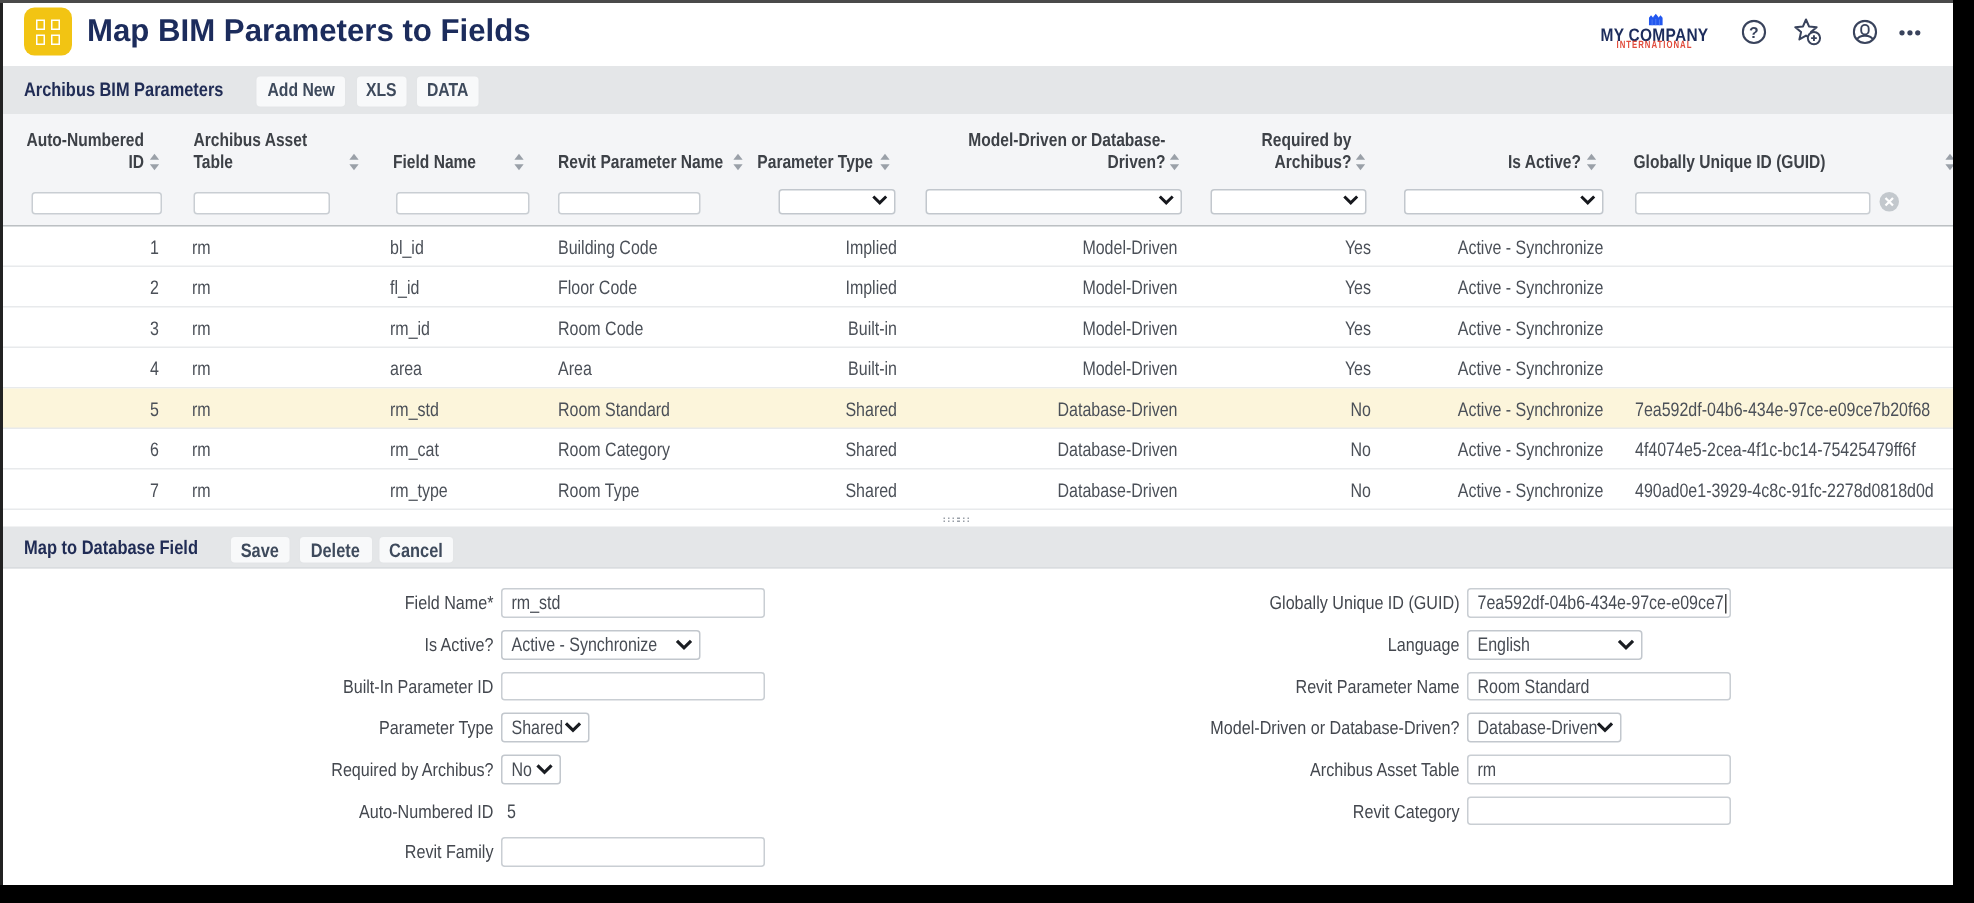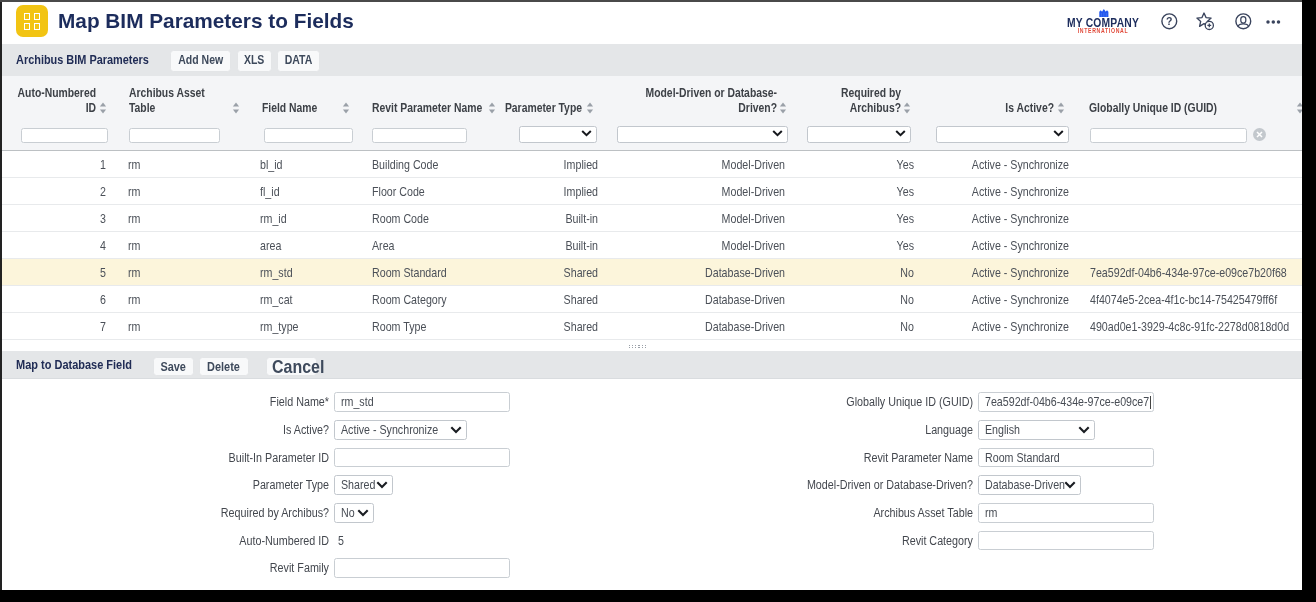--- a/index.html
+++ b/index.html
@@ -224,21 +224,21 @@
     <div class="abs" style="left:6.6px;top:2.6px;width:1.4px;height:1.4px;background:#9aa0a8"></div>
     <div class="abs" style="left:9.899999999999999px;top:2.6px;width:1.4px;height:1.4px;background:#9aa0a8"></div>
     <div class="abs" style="left:13.2px;top:2.6px;width:1.4px;height:1.4px;background:#9aa0a8"></div>
     <div class="abs" style="left:16.5px;top:2.6px;width:1.4px;height:1.4px;background:#9aa0a8"></div>
   </div>
 
 <div class="abs" style="left:0;top:350.5px;width:1302px;height:28px;background:#e4e6e8;border-bottom:1px solid #d9dcdf"></div>
 <div class="abs" style="left:16px;top:350.5px;height:28px;line-height:28px;font-size:13px;font-weight:bold;color:#202c55;transform:scaleX(.845);transform-origin:0 50%;white-space:nowrap">Map to Database Field</div>
 <div class="btn" style="left:153px;top:356.5px;width:41px;height:19.5px;line-height:17.5px;font-size:13px"><span class="btx">Save</span></div>
 <div class="btn" style="left:198.5px;top:356.5px;width:50px;height:19.5px;line-height:17.5px;font-size:13px"><span class="btx">Delete</span></div>
-<div class="btn" style="left:266px;top:356.5px;width:50.5px;height:19.5px;line-height:17.5px;font-size:19px"><span class="btx">Cancel</span></div>
+<div class="btn" style="left:252px;top:356.5px;width:50.5px;height:19.5px;line-height:17.5px;font-size:13px"><span class="btx">Cancel</span></div>
 
 <div id="form">
     <div class="flbl" style="left:8.5px;top:392.2px;width:320px">Field Name*</div>
     <div class="inp ftxt" style="left:334px;top:392.2px;width:176px;height:19.5px;line-height:17.5px"><span class="tx">rm_std</span></div>
     <div class="flbl" style="left:8.5px;top:419.9px;width:320px">Is Active?</div>
     <div class="sel ftxt" style="left:334px;top:419.9px;width:133px;height:20px;line-height:18px"><span class="tx">Active - Synchronize</span><svg class="ch" width="12" height="8" viewBox="0 0 12 8">
         <path d="M1.3 1.2 L6 5.9 L10.7 1.2" fill="none" stroke="#1a1d22" stroke-width="2.1"></path>
       </svg></div>
     <div class="flbl" style="left:8.5px;top:447.6px;width:320px">Built-In Parameter ID</div>
     <div class="inp ftxt" style="left:334px;top:447.6px;width:176px;height:19.5px;line-height:17.5px"><span class="tx"></span></div>

